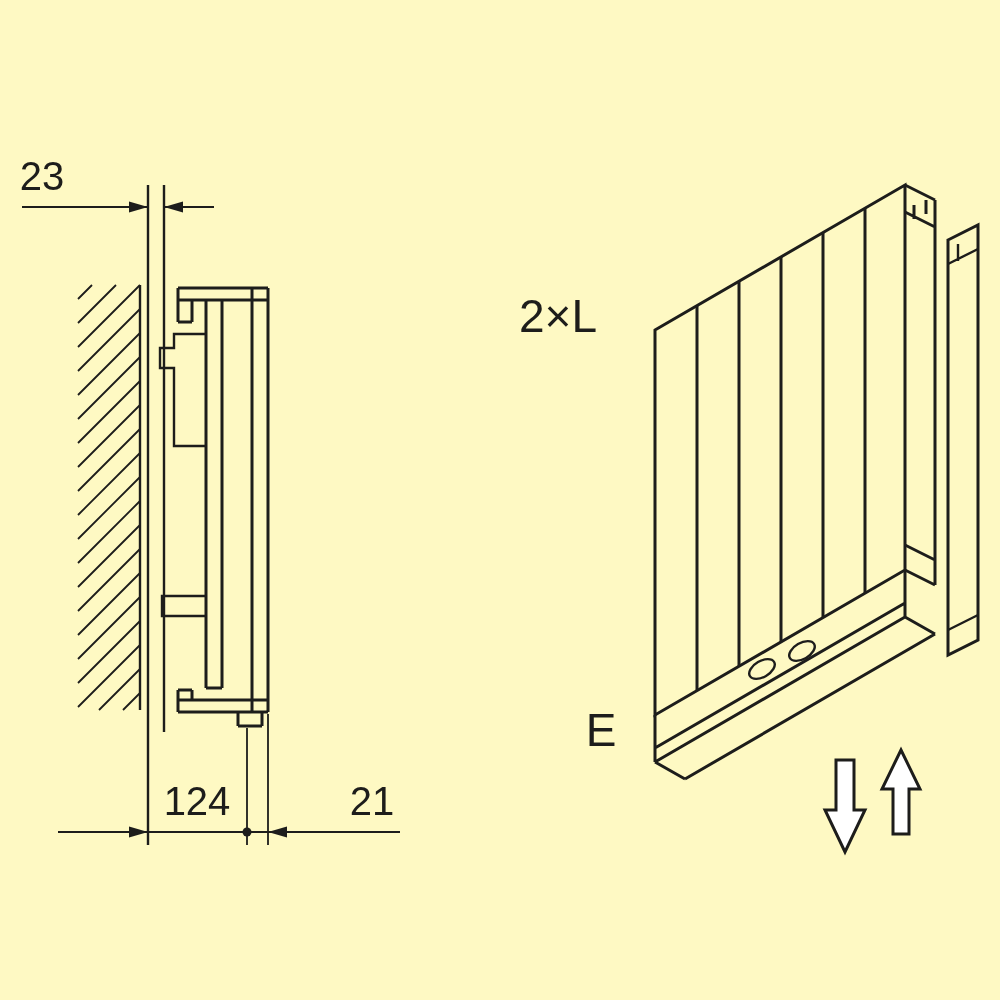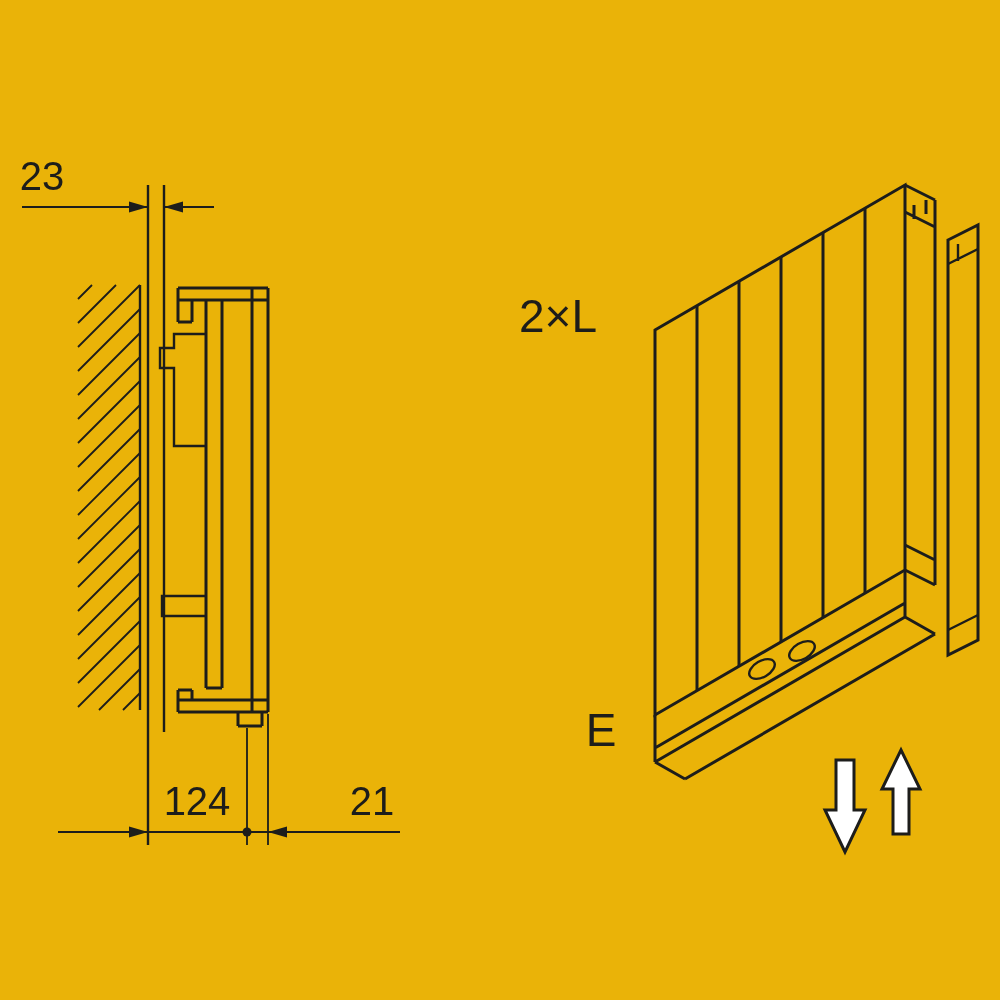--- a/index.html
+++ b/index.html
@@ -1,19 +1,19 @@
 <!DOCTYPE html>
 <html><head>
 <meta charset="utf-8">
 <style>
   html,body{margin:0;padding:0;background:#ffffff;}
   .canvas{
     position:relative;
     width:1000px;height:1000px;
-    background:#eab308;
+    background:#fef9c3;
     font-family:"Liberation Sans", sans-serif;
     overflow:hidden;
   }
   svg{display:block;width:1000px;height:1000px;}
   .stroke{fill:none;stroke:#1d1d1b;stroke-width:3;stroke-linejoin:miter;stroke-linecap:butt;}
   .mid{stroke-width:2.4;}
   .thin{stroke-width:1.8;}
   .solid{fill:#1d1d1b;stroke:none;}
   .outline-arrow{fill:#ffffff;stroke:#1d1d1b;stroke-width:3;stroke-linejoin:miter;}
   text{fill:#1d1d1b;font-family:"Liberation Sans", sans-serif;}

